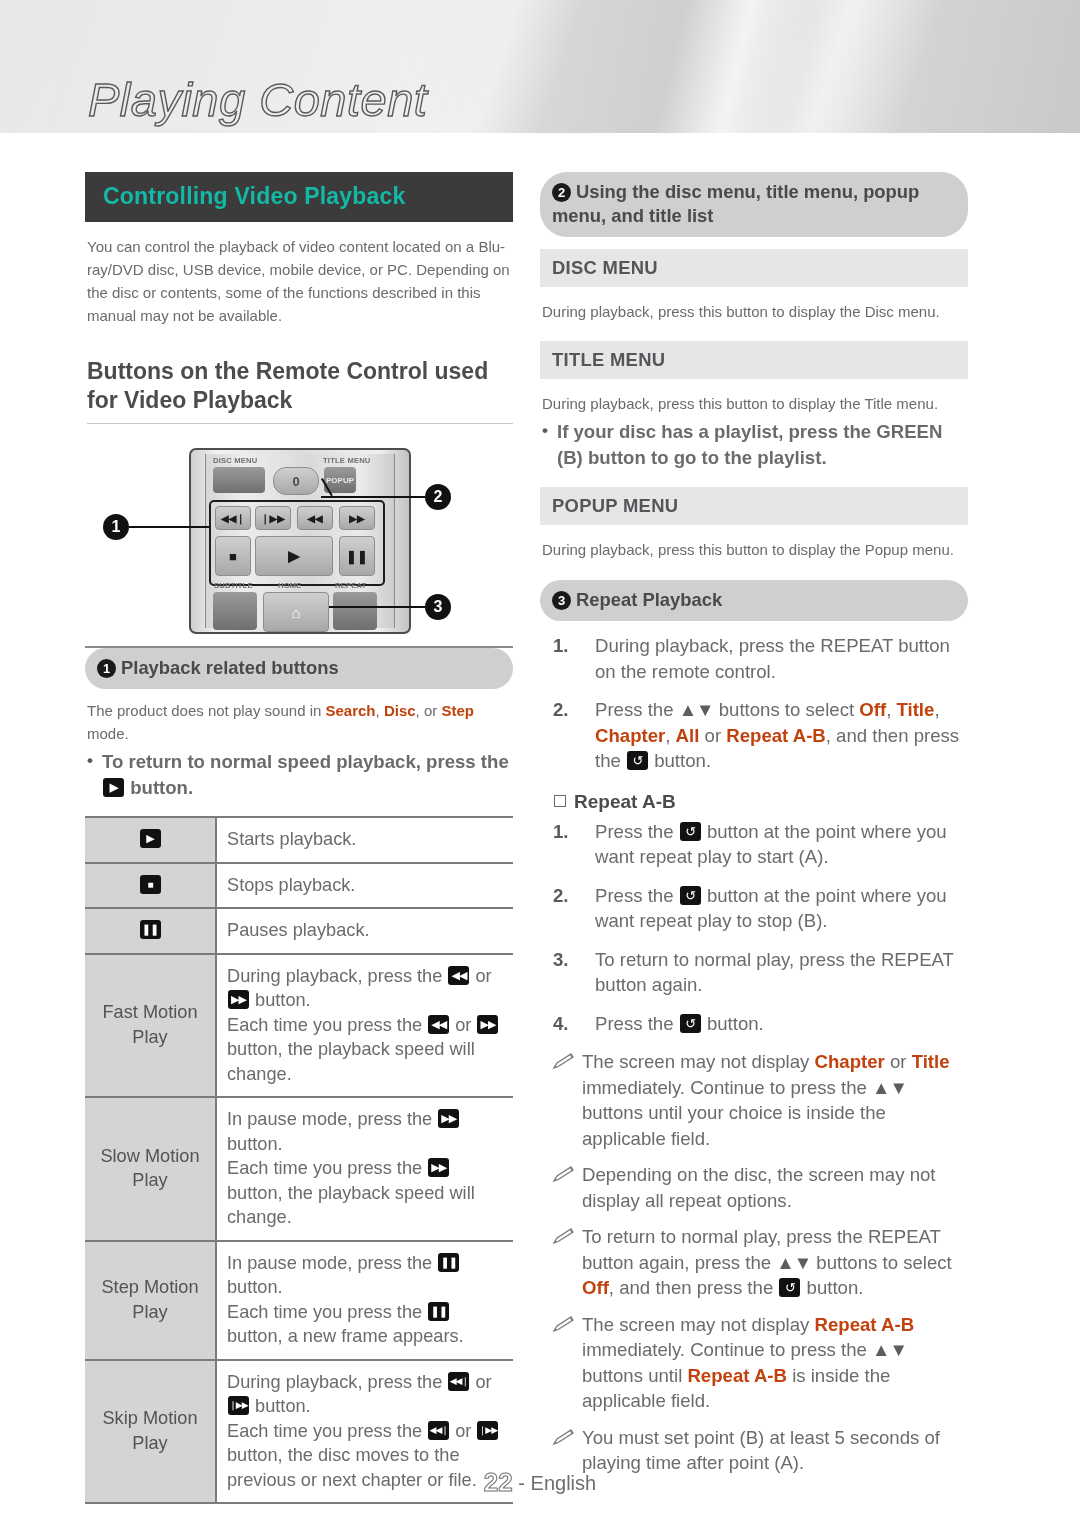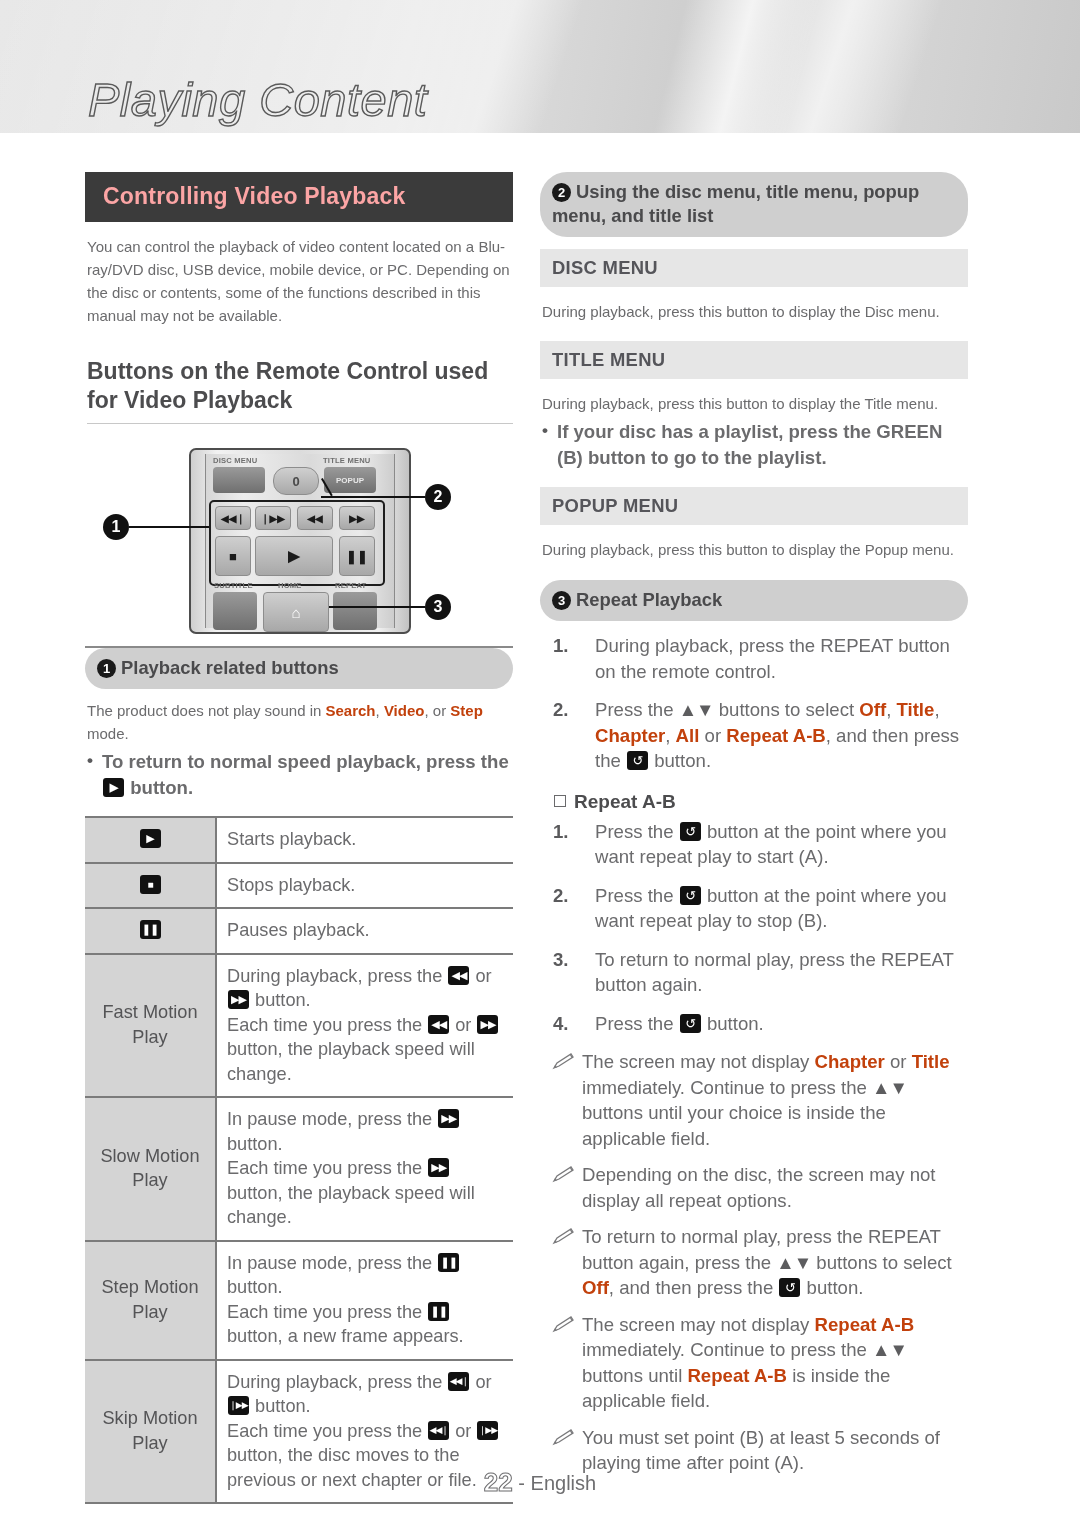--- a/index.html
+++ b/index.html
@@ -60,21 +60,21 @@
     position: absolute;
     top: 172px;
     width: 430px;
   }
   .col-left  { left: 85px; }
   .col-right { left: 540px; }
 
   
   .dark-bar {
     background: #3b3b3b;
-    color: #fca5a5;
+    color: #14b8a6;
     font-size: 23px;
     font-weight: bold;
     padding: 11px 8px 12px 18px;
     letter-spacing: .2px;
     box-sizing: border-box;
     width: 428px;
   }
 
   
   p.body {
@@ -380,21 +380,21 @@
     <div class="remote">
       <div class="remote-inner"></div>
 
       <div class="lbl" style="left:22px; top:6px;">DISC MENU</div>
       <div class="lbl" style="left:132px; top:6px;">TITLE MENU</div>
 
       <div class="key" style="left:22px; top:17px; width:52px; height:26px;"></div>
       <div class="key light" style="left:82px; top:17px; width:44px; height:26px; border-radius:13px;">
         <div class="keytxt" style="color:#4a4a4a; font-size:13px;">0</div>
       </div>
-      <div class="key" style="left:133px; top:17px; width:52px; height:26px;">
+      <div class="key" style="left:133px; top:17px; width:32px; height:26px;">
         <div class="keytxt">POPUP</div>
       </div>
 
       <div class="group-box" style="left:18px; top:50px; width:172px; height:82px;"></div>
 
       <div class="key light" style="left:24px; top:56px; width:34px; height:22px;">
         <div class="keytxt" style="color:#1b1b1b; font-size:10px;">◀◀❘</div>
       </div>
       <div class="key light" style="left:64px; top:56px; width:34px; height:22px;">
         <div class="keytxt" style="color:#1b1b1b; font-size:10px;">❘▶▶</div>
@@ -436,21 +436,21 @@
 
     <div class="callout" style="left:340px; top:152px;">3</div>
     <div class="lead" style="left:244px; top:164px; width:96px;"></div>
   </div>
 
   <div style="border-top:2px solid #8a8a8a; width:428px; margin-top:4px;"></div>
   <div class="grey-head">
     <span class="numdot">1</span><span>Playback related buttons</span>
   </div>
 
-  <p class="body" style="margin-top:10px;"><span>The product does not play sound in </span><b>Search</b><span>, </span><b>Video</b><span>, or </span><b>Step</b><span> mode.</span></p>
+  <p class="body" style="margin-top:10px;"><span>The product does not play sound in </span><b>Search</b><span>, </span><b>Disc</b><span>, or </span><b>Step</b><span> mode.</span></p>
 
   <ul class="bul">
     <li><span>To return to normal speed playback, press the </span><span class="ic"><i>▶</i></span><span> button.</span></li>
   </ul>
 
   <table class="btntbl" style="margin-top:16px;">
     <tbody>
         <tr>
       <td class="k"><span class="ic"><i>▶</i></span></td>
       <td class="v">Starts playback.</td>

